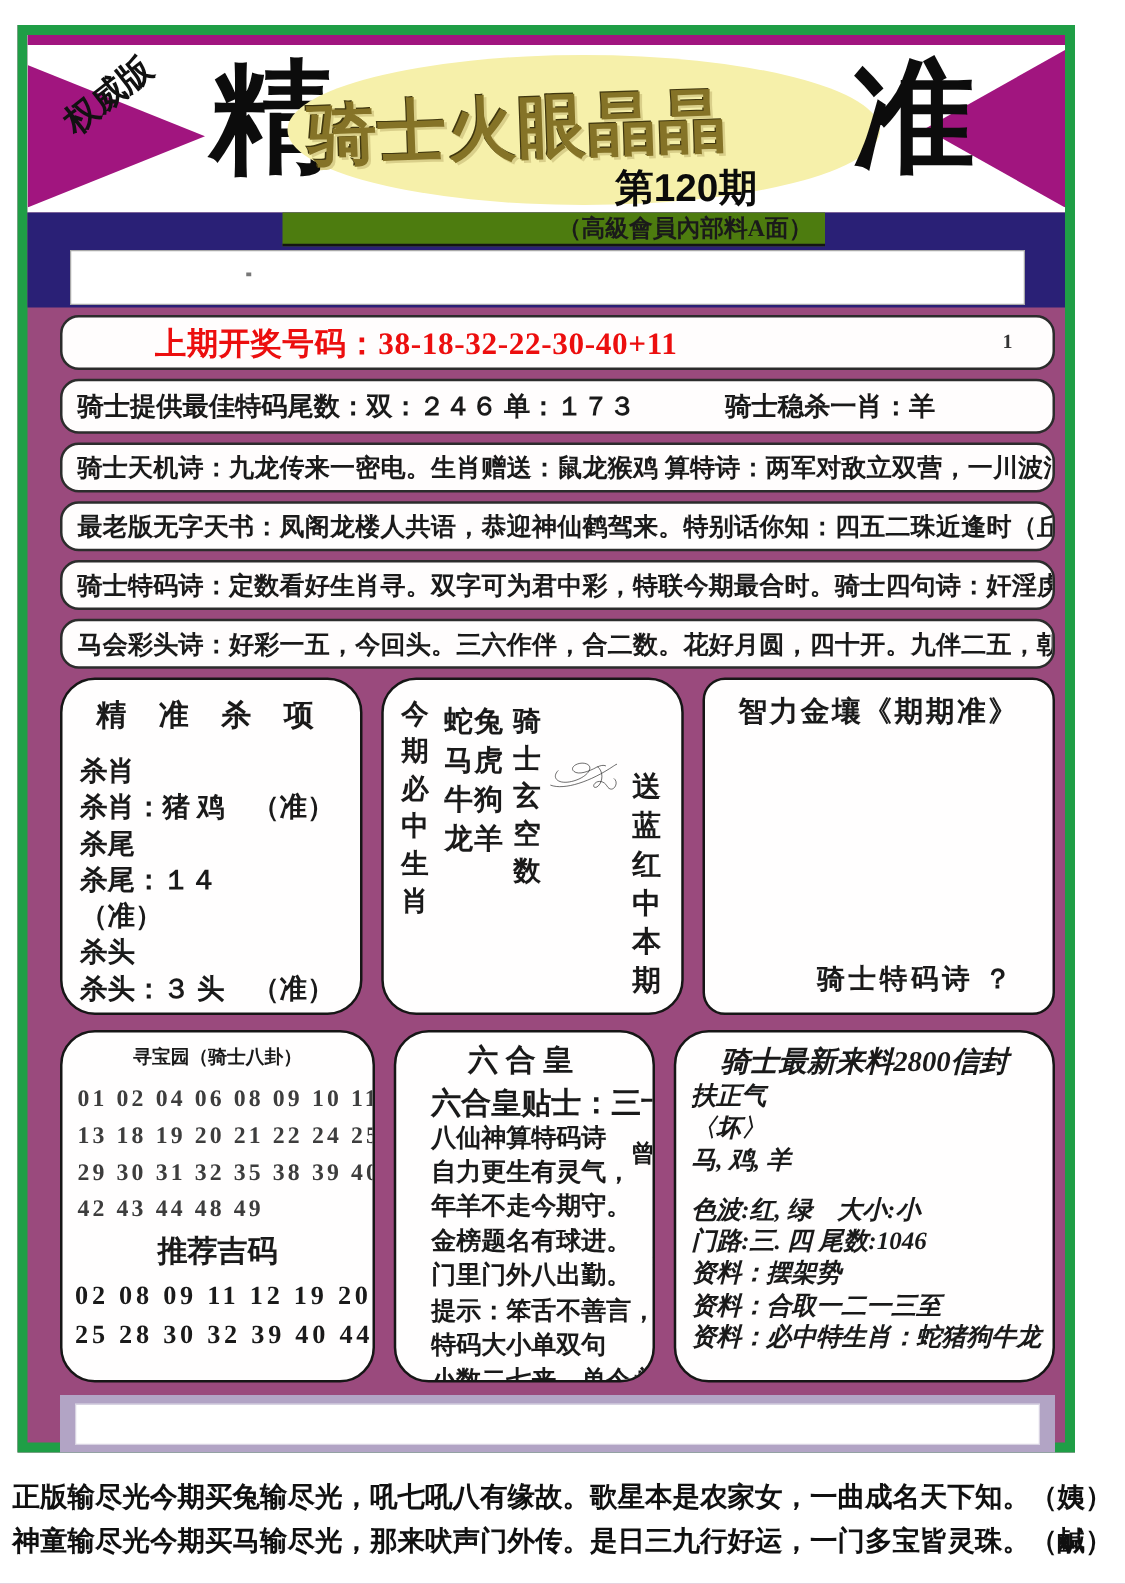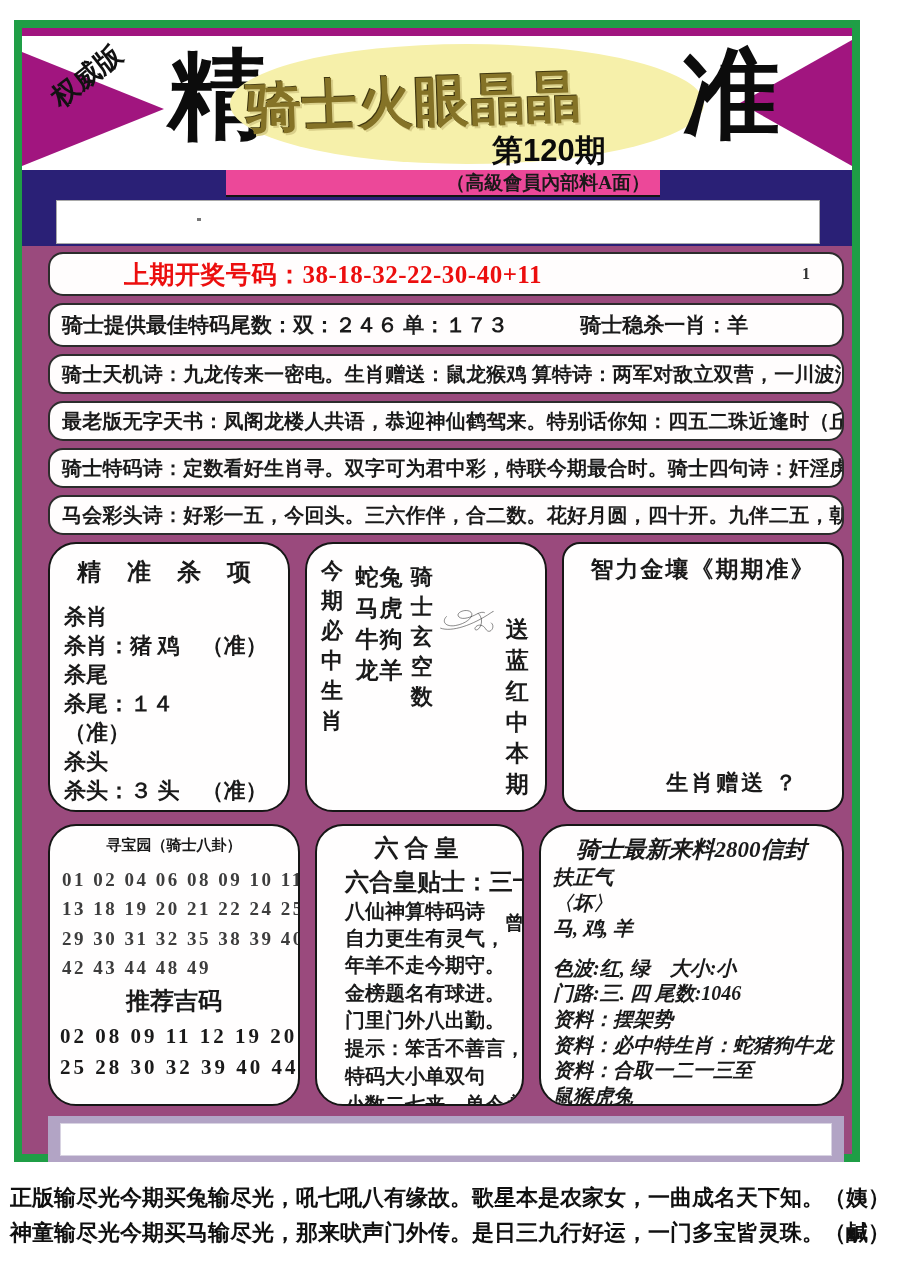--- a/index.html
+++ b/index.html
@@ -26,21 +26,21 @@
   .char-right{left:660px;top:18px;}
   .halo{position:absolute;left:208px;top:16px;width:474px;height:120px;
     background:#f6f0aa;border-radius:50%;}
   .main-title{position:absolute;left:224px;top:38px;font-size:55px;font-weight:bold;
     color:#857327;letter-spacing:1px;transform:rotate(-2deg);white-space:nowrap;
     text-shadow:2px 2px 0 #d9cf8a,-1px -1px 0 #40370f;}
   .issue{position:absolute;left:470px;top:102px;font-size:31px;font-weight:bold;
     font-family:"Liberation Sans","DejaVu Sans",sans-serif;color:#0b0b0b;}
   
   .navy{position:relative;height:76px;background:#2a2076;}
-  .subtitle-strip{position:absolute;left:204px;top:0;width:434px;height:27px;background:#ec4899;
+  .subtitle-strip{position:absolute;left:204px;top:0;width:434px;height:27px;background:#4d7c0f;
     border-bottom:2px solid #141414;display:flex;justify-content:flex-end;align-items:center;
     padding-right:10px;box-sizing:border-box;font-size:19px;font-weight:bold;}
   .bigbox{position:absolute;left:34px;top:30px;width:762px;height:42px;background:#ffffff;
     border:1px solid #a9a9a9;}
   .bigbox .dot{position:absolute;left:140px;top:17px;width:4px;height:3px;background:#777;}
   
   .main{padding:6px 8px 0 26px;}
   .row{background:#fffdfd;border:2px solid #2c2c2c;border-radius:15px;margin-bottom:7px;
     display:flex;align-items:center;font-weight:bold;padding:0 12px;box-sizing:border-box;
     white-space:nowrap;overflow:hidden;}
@@ -183,21 +183,21 @@
             <path d="M28,52 C8,72 26,92 62,86 C110,78 140,44 116,32 C94,22 60,40 76,54 C90,66 122,54 144,42 C156,36 166,34 172,37"></path>
             <path d="M6,96 C48,112 128,84 196,38 C204,33 208,30 204,34"></path>
             <path d="M148,40 C166,54 164,84 150,98 C140,108 130,100 140,90 C150,80 168,84 176,98 C184,112 196,110 202,98 C206,90 204,80 198,76"></path>
           </g>
         </svg>
         <div class="z4">送蓝红中本期</div>
       </div>
 
       <div class="wbox wisdom">
         <div class="w-title">智力金壤《期期准》</div>
-        <div class="w-bottom">生肖赠送 ？</div>
+        <div class="w-bottom">骑士特码诗 ？</div>
       </div>
 
     </div>
 
     <div class="gapband"></div>
 
     <div class="boxrow boxrow2">
 
       <div class="wbox treasure">
         <div class="t-title">寻宝园（骑士八卦）</div>
@@ -237,23 +237,22 @@
       </div>
 
       <div class="wbox knight">
         <div class="n-title">骑士最新来料2800信封</div>
         <div class="n-line">扶正气</div>
         <div class="n-line">〈坏〉</div>
         <div class="n-line n-gap">马, 鸡, 羊</div>
         <div class="n-line">色波:红, 绿　大小:小</div>
         <div class="n-line">门路:三. 四 尾数:1046</div>
         <div class="n-line">资料：摆架势</div>
+        <div class="n-line">资料：合取一二一三至</div>
         <div class="n-line">资料：必中特生肖：蛇猪狗牛龙</div>
-        <div class="n-line">资料：合取一二一三至</div>
-        <div class="n-line">鼠猴虎兔</div>
       </div>
 
     </div>
 
     <div class="lavender">
       <div class="lavender-inner"></div>
     </div>
 
   </div>
 </div>

